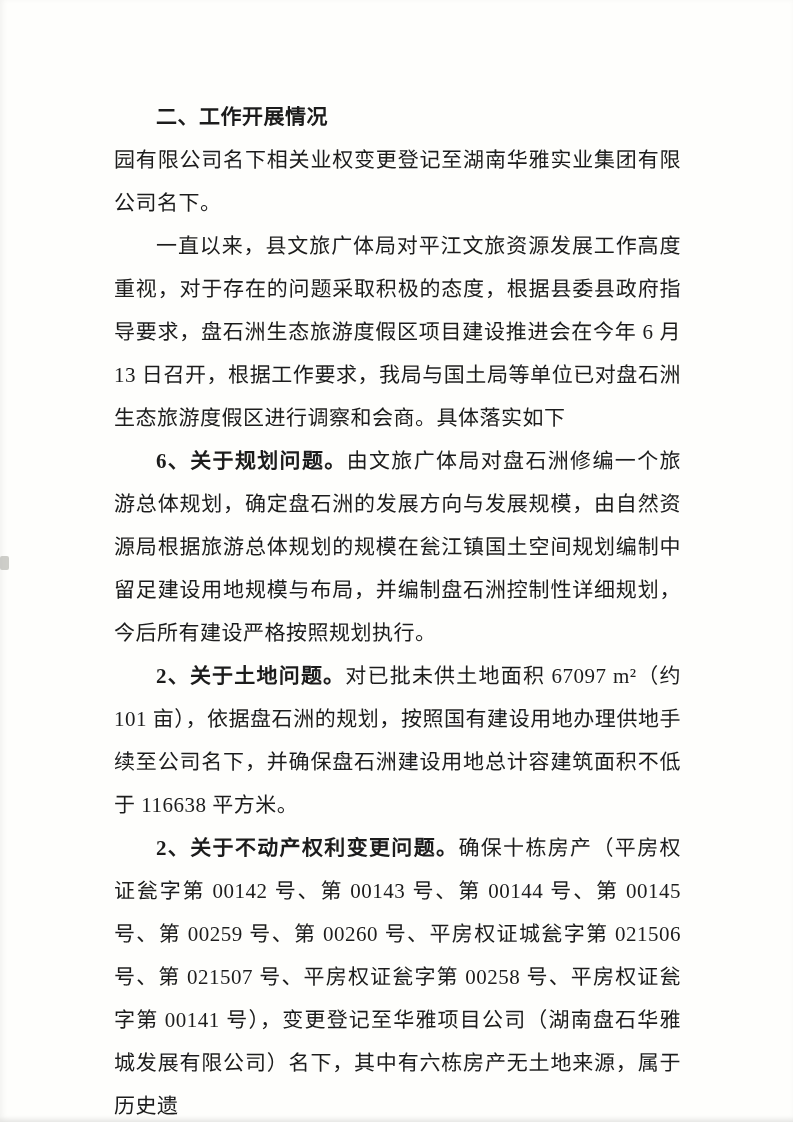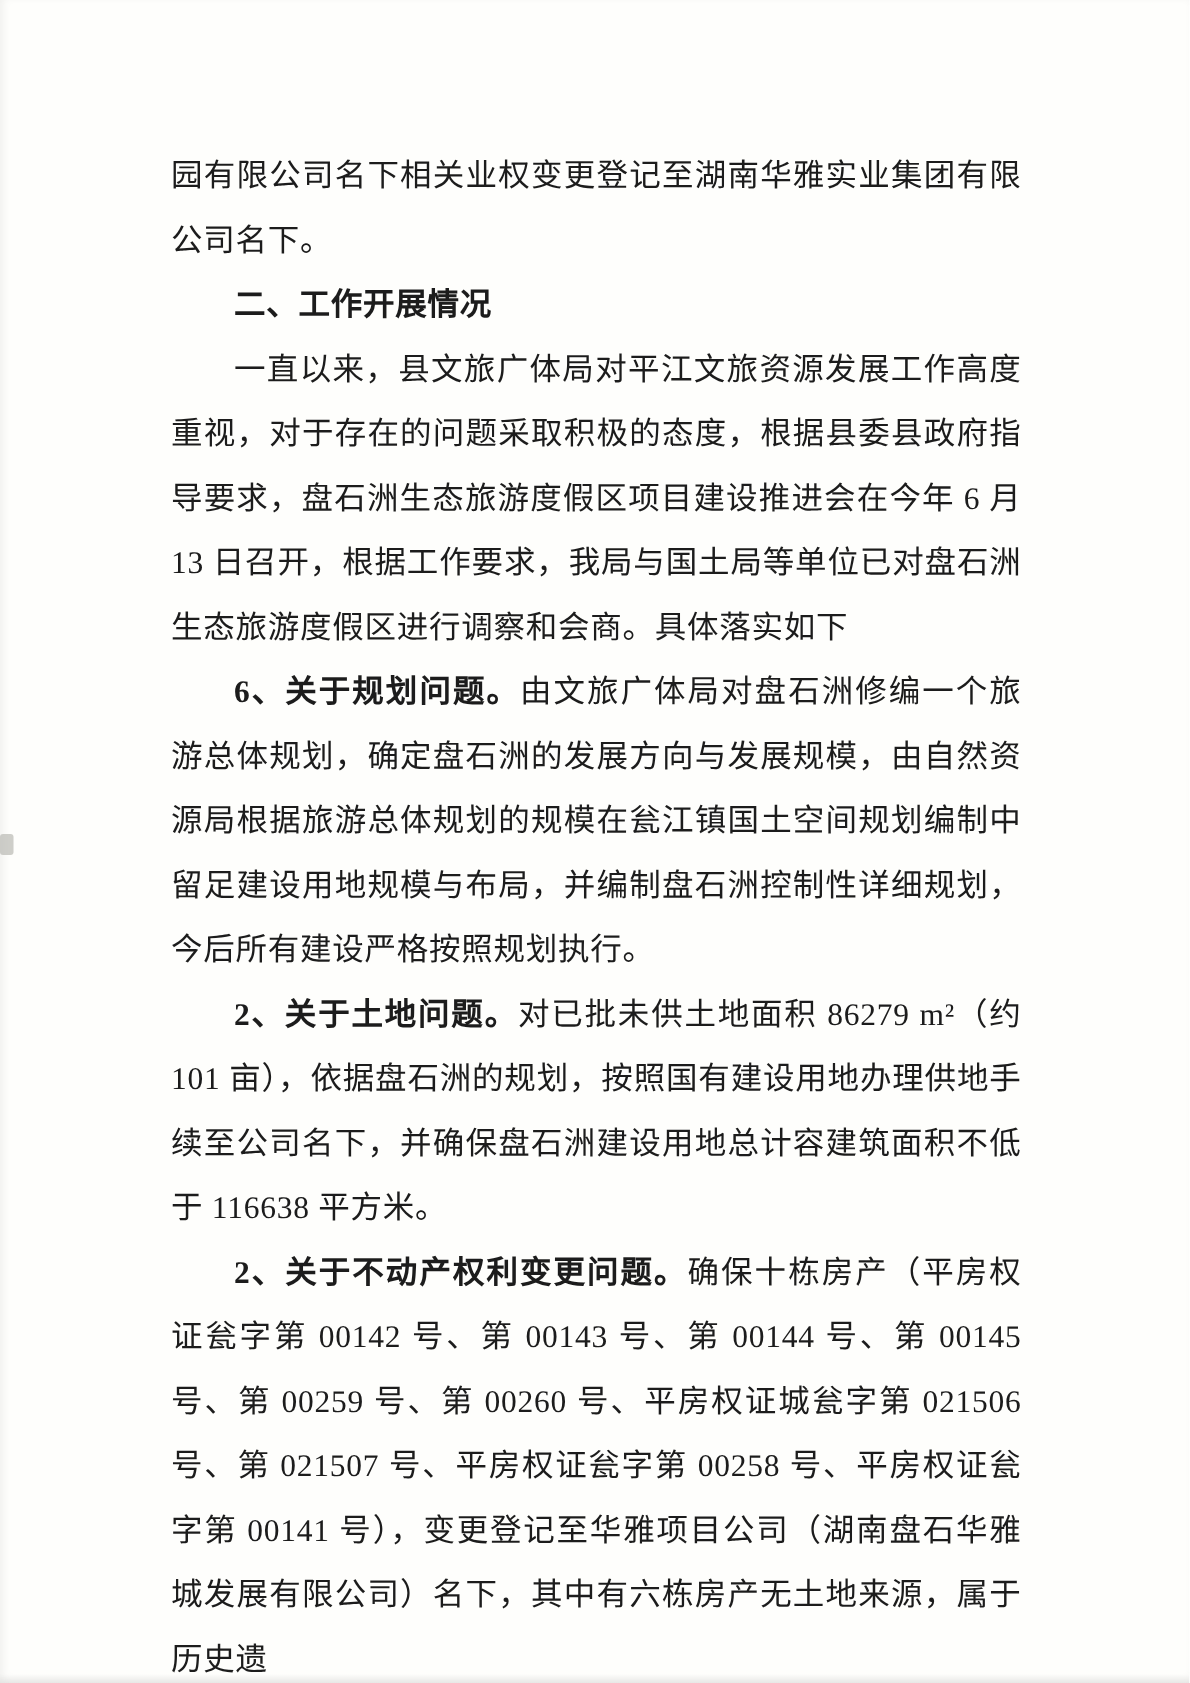--- a/index.html
+++ b/index.html
@@ -58,21 +58,21 @@
     height: 6px;
     background: linear-gradient(to top, rgba(0,0,0,0.05), rgba(0,0,0,0));
   }
 </style>
 </head>
 <body>
 
 <div class="page">
   <div class="scan-artifact"></div>
   <div class="content" id="para-container">
+      <p class="para indent"><span class="seg bold">二、工作开展情况</span></p>
       <p class="para"><span class="seg">园有限公司名下相关业权变更登记至湖南华雅实业集团有限公司名下。</span></p>
-      <p class="para indent"><span class="seg bold">二、工作开展情况</span></p>
       <p class="para indent"><span class="seg">一直以来，县文旅广体局对平江文旅资源发展工作高度重视，对于存在的问题采取积极的态度，根据县委县政府指导要求，盘石洲生态旅游度假区项目建设推进会在今年 6 月 13 日召开，根据工作要求，我局与国土局等单位已对盘石洲生态旅游度假区进行调察和会商。具体落实如下</span></p>
       <p class="para indent"><span class="seg bold">6、关于规划问题。</span><span class="seg">由文旅广体局对盘石洲修编一个旅游总体规划，确定盘石洲的发展方向与发展规模，由自然资源局根据旅游总体规划的规模在瓮江镇国土空间规划编制中留足建设用地规模与布局，并编制盘石洲控制性详细规划，今后所有建设严格按照规划执行。</span></p>
-      <p class="para indent"><span class="seg bold">2、关于土地问题。</span><span class="seg">对已批未供土地面积 86279 m²（约 101 亩），依据盘石洲的规划，按照国有建设用地办理供地手续至公司名下，并确保盘石洲建设用地总计容建筑面积不低于 116638 平方米。</span></p>
+      <p class="para indent"><span class="seg bold">2、关于土地问题。</span><span class="seg">对已批未供土地面积 67097 m²（约 101 亩），依据盘石洲的规划，按照国有建设用地办理供地手续至公司名下，并确保盘石洲建设用地总计容建筑面积不低于 116638 平方米。</span></p>
       <p class="para indent"><span class="seg bold">2、关于不动产权利变更问题。</span><span class="seg">确保十栋房产（平房权证瓮字第 00142 号、第 00143 号、第 00144 号、第 00145 号、第 00259 号、第 00260 号、平房权证城瓮字第 021506 号、第 021507 号、平房权证瓮字第 00258 号、平房权证瓮字第 00141 号），变更登记至华雅项目公司（湖南盘石华雅城发展有限公司）名下，其中有六栋房产无土地来源，属于历史遗</span></p>
     </div>
   <div class="page-edge-shadow"></div>
 </div>
 
 </body></html>

